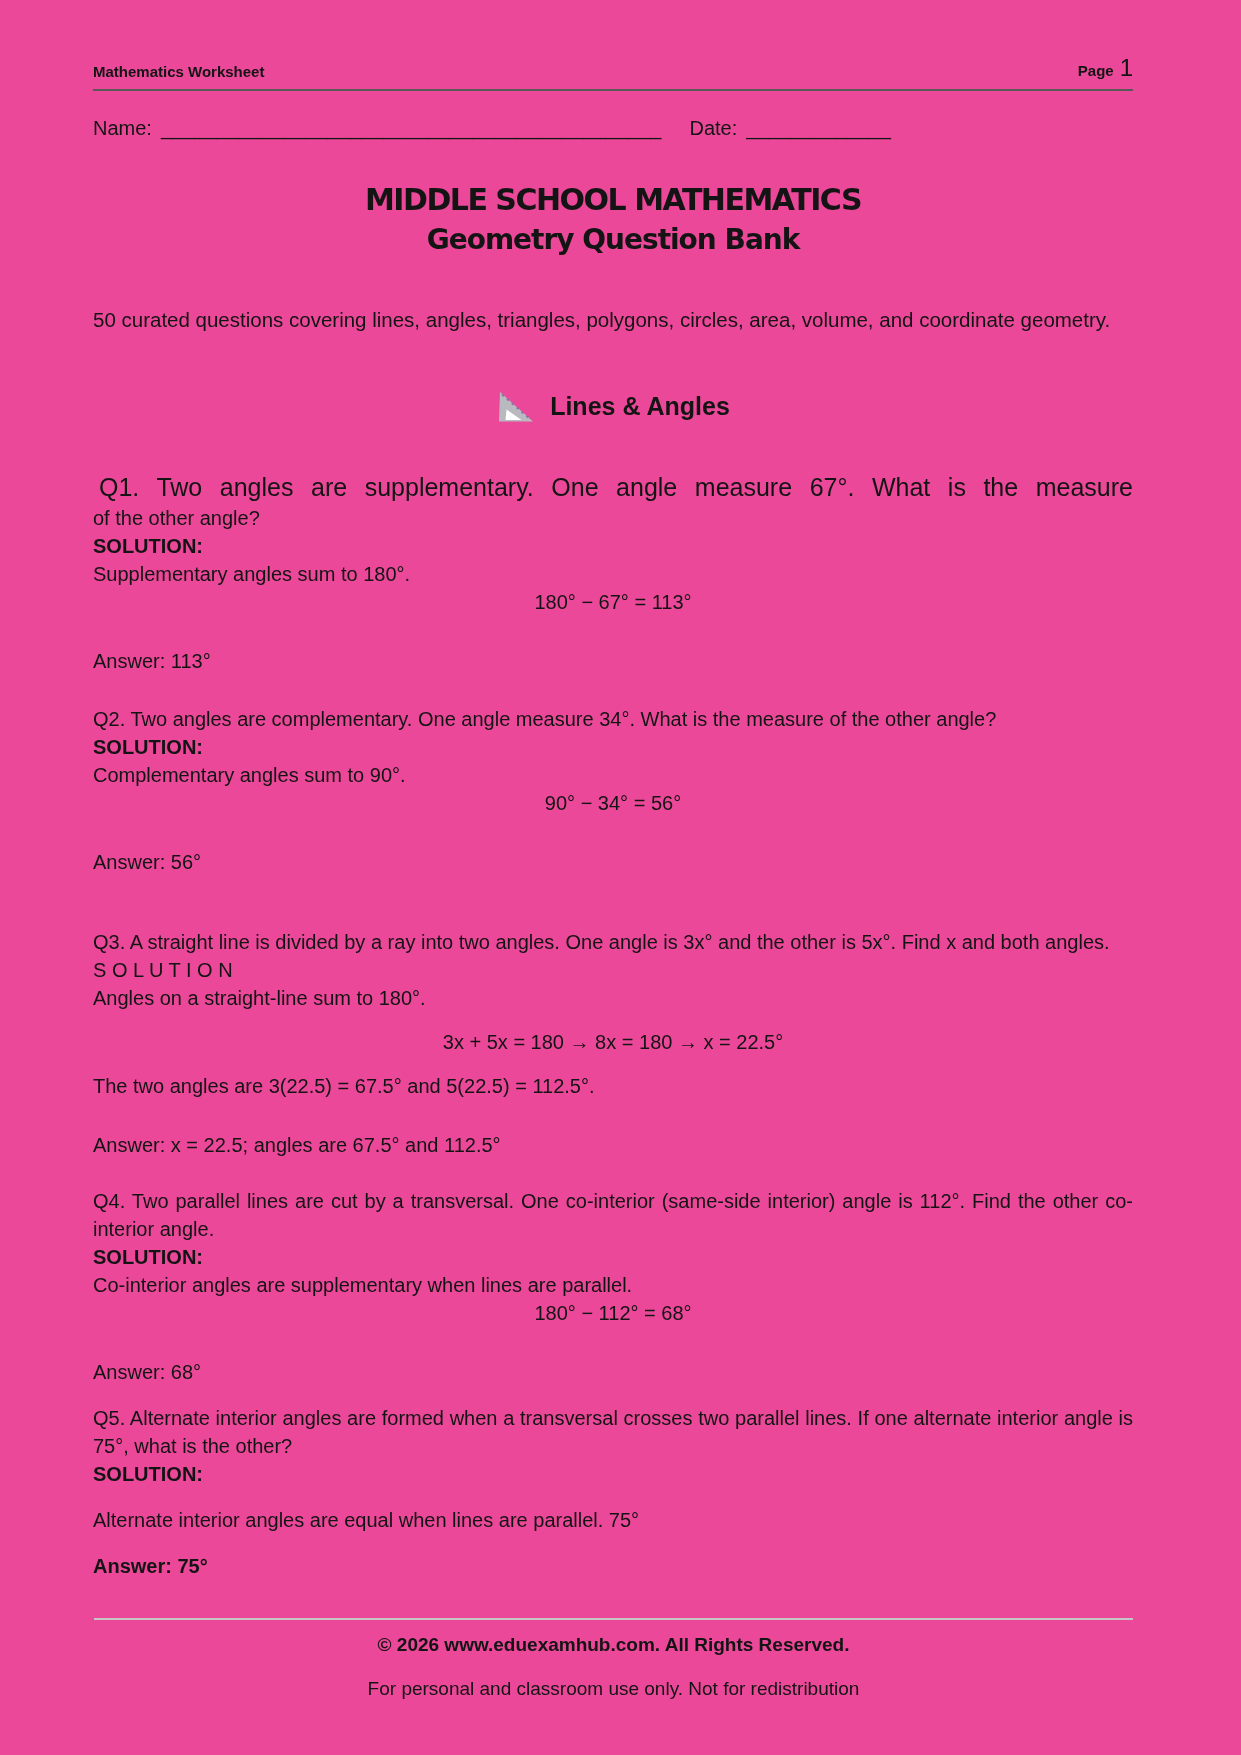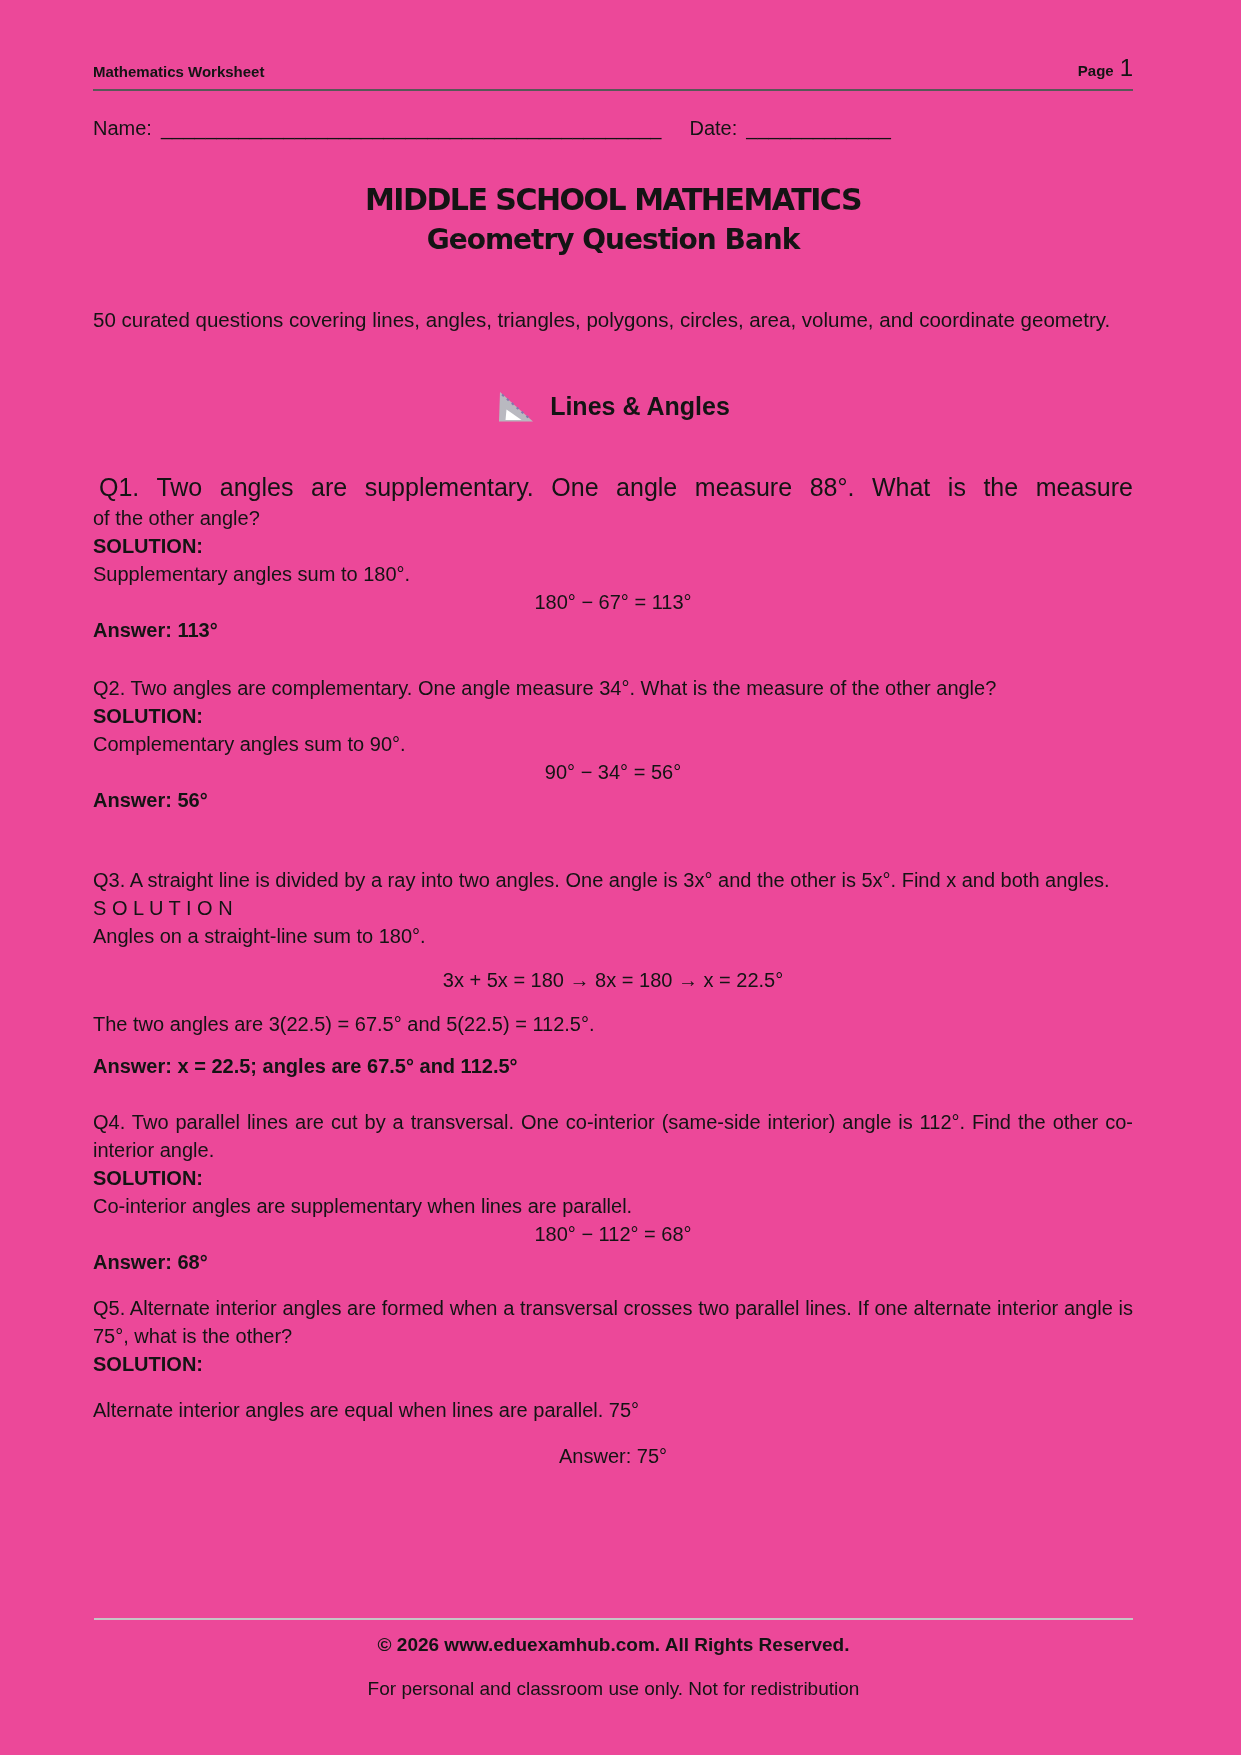--- a/index.html
+++ b/index.html
@@ -57,22 +57,22 @@
     font-size:25px; line-height:34px;
     text-align:justify; text-align-last:justify;
     padding-left:6px;
   }
   .q-text { text-align:justify; }
   .sol-label { font-weight:bold; }
   .sol-label.spaced { font-weight:normal; }
   .equation { text-align:center; }
   .equation.spacious { margin:16px 0; }
   .post-line { margin-bottom:14px; }
-  .answer { font-weight:bold; }
-  .answer.normal { font-weight:normal;text-align:center; }
+  .answer { font-weight:normal;margin-top:31px; }
+  .answer.normal { font-weight:bold; }
   .gap-above { margin-top:18px; }
 
   
   .footer { position:absolute; left:94px; right:108px; top:1618px; text-align:center; }
   .footer-rule { border:none; border-top:2px solid #c6c6c6; margin:0; }
   .footer-copyright { margin-top:14px; font-size:19px; font-weight:bold; }
   .footer-notice { margin-top:22px; font-size:19px; }
 </style>
 </head>
 <body>
@@ -111,21 +111,21 @@
         <svg width="40" height="35" viewBox="0 0 40 35" aria-hidden="true">
           <path d="M4 3 L37 32.5 L3 32.5 Z" fill="#b9b9c0"></path>
           <path d="M10.5 20.5 L25.5 31 L9.5 31 Z" fill="#ffffff"></path>
           <line x1="6" y1="5.5" x2="35" y2="31" stroke="#8674ae" stroke-width="2" stroke-dasharray="2.5 4"></line>
         </svg>
       </span>
       <span>Lines &amp; Angles</span>
     </div>
 
     <div class="question q1">
-      <div class="q-lead">Q1. Two angles are supplementary. One angle measure 88°. What is the measure</div>
+      <div class="q-lead">Q1. Two angles are supplementary. One angle measure 67°. What is the measure</div>
       <div class="q-text">of the other angle?</div>
       <div class="sol-label">SOLUTION:</div>
       <div>Supplementary angles sum to 180°.</div>
       <div class="equation">180° − 67° = 113°</div>
       <div class="answer">Answer: 113°</div>
     </div>
 
     <div class="question q2">
       <div class="q-text">Q2. Two angles are complementary. One angle measure 34°. What is the measure of the other angle?</div>
       <div class="sol-label">SOLUTION:</div>

